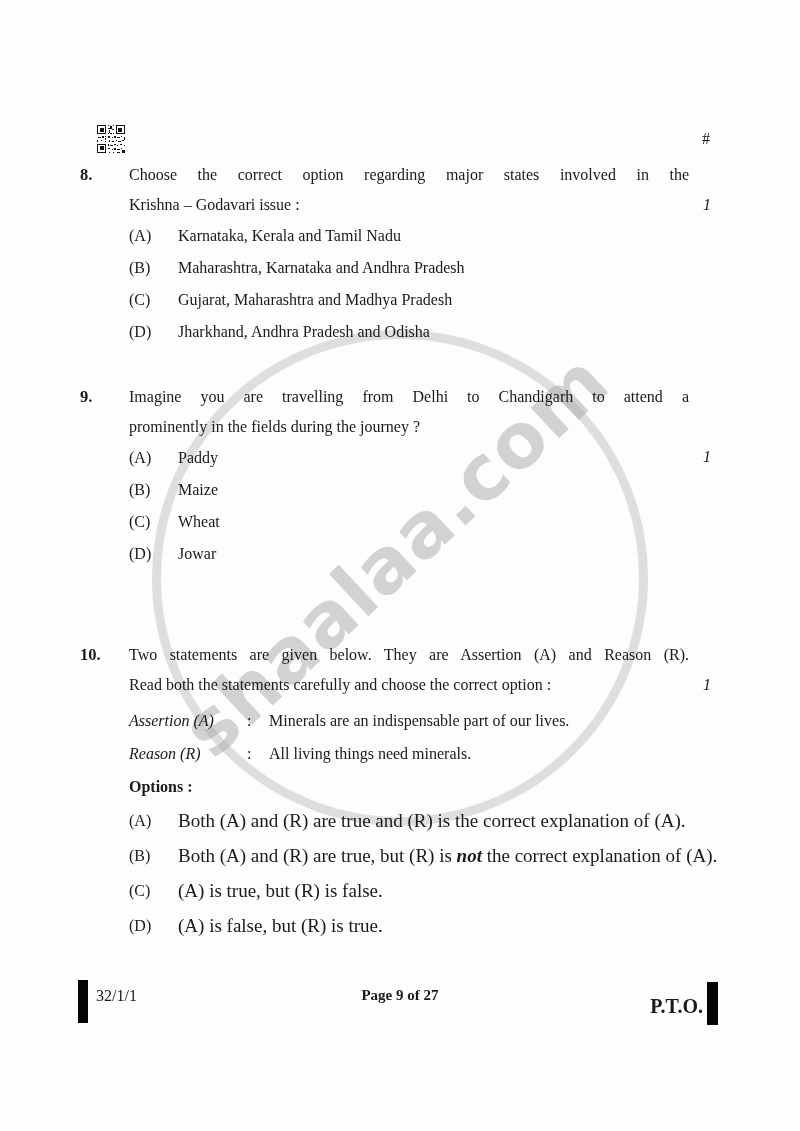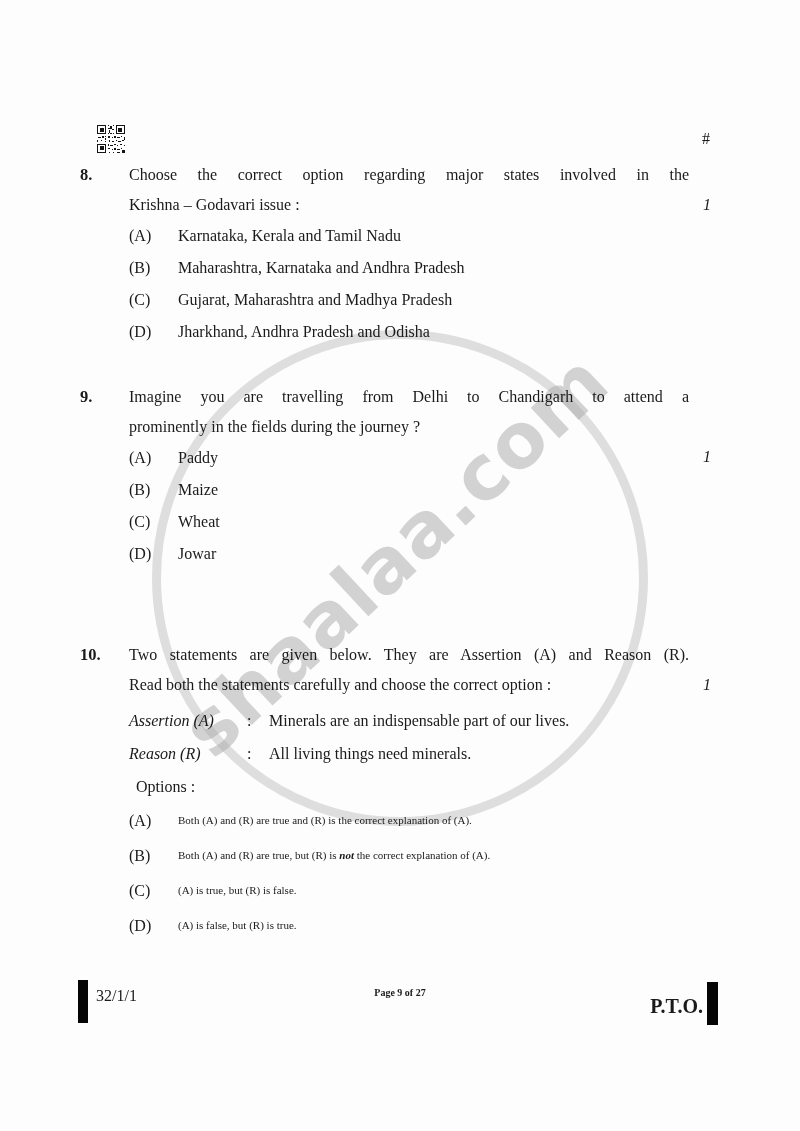--- a/index.html
+++ b/index.html
@@ -57,36 +57,36 @@
   .stem .line { display:block; line-height:30px; }
   .stem .just { text-align:justify; text-align-last:justify; }
 
   .opts { margin-top:0; }
   .opt { display:flex; line-height:32px; }
   .optlabel { width:49px; flex:0 0 49px; }
   .opttext { white-space:nowrap; }
 
   
   .q10 .opt { line-height:35px; }
-  .q10 .opttext { font-size:11px; }
+  .q10 .opttext { font-size:19px; }
   .arows { margin-top:4px; }
   .arow { display:flex; line-height:33px; }
   .alabel { width:118px; flex:0 0 118px; font-style:italic; }
   .acolon { width:22px; flex:0 0 22px; }
   .atext { white-space:nowrap; }
-  .opts-heading { font-weight:normal; line-height:33px;margin-left:7px; }
+  .opts-heading { font-weight:bold; line-height:33px; }
   .bi { font-weight:bold; font-style:italic; }
 
   
   .footer { position:absolute; left:0; top:978px; width:100%; height:50px; z-index:2; }
   .bar { position:absolute; background:#050505; }
   .bar-left  { left:78px;  top:2px; width:10px; height:43px; }
   .bar-right { left:707px; top:4px; width:11px; height:43px; }
   .f-code { position:absolute; left:96px; top:9px; font-weight:normal; font-size:16px; }
-  .f-page { position:absolute; left:0; right:0; top:9px; text-align:center; font-weight:bold; font-size:10px; }
+  .f-page { position:absolute; left:0; right:0; top:9px; text-align:center; font-weight:bold; font-size:15px; }
   .f-pto  { position:absolute; right:97px; top:9px; font-weight:bold; font-size:20px;margin-top:8px; }
 </style>
 </head>
 <body>
 
 <div class="page">
 
   <div class="wm-ring"></div>
   <div class="wm-text">shaalaa.com</div>
 

